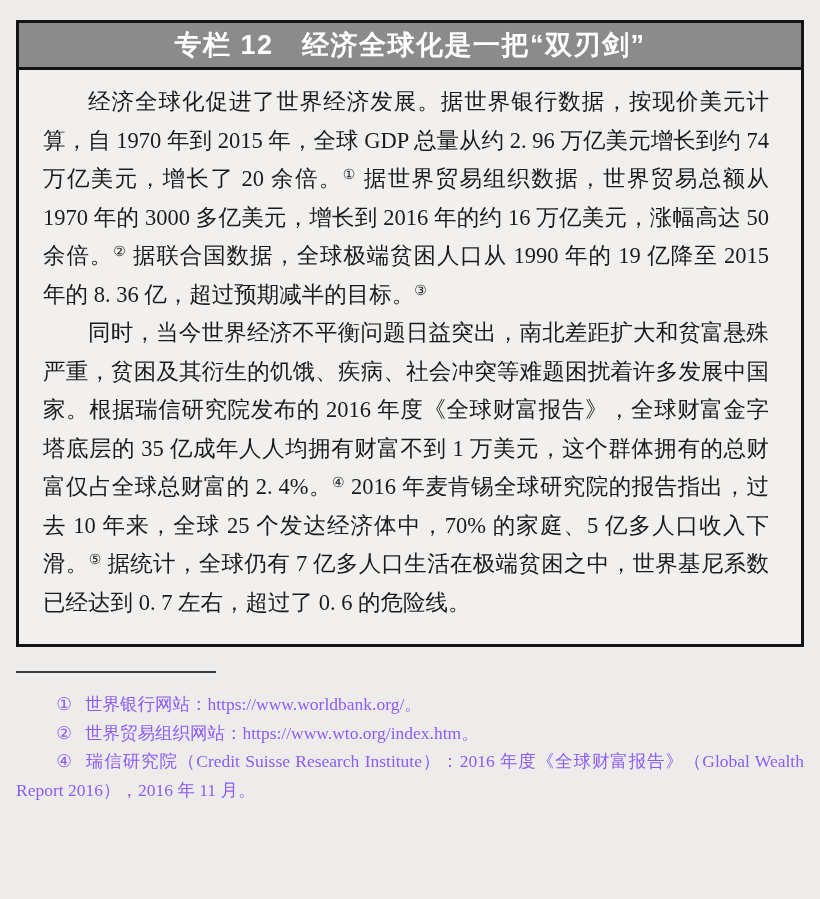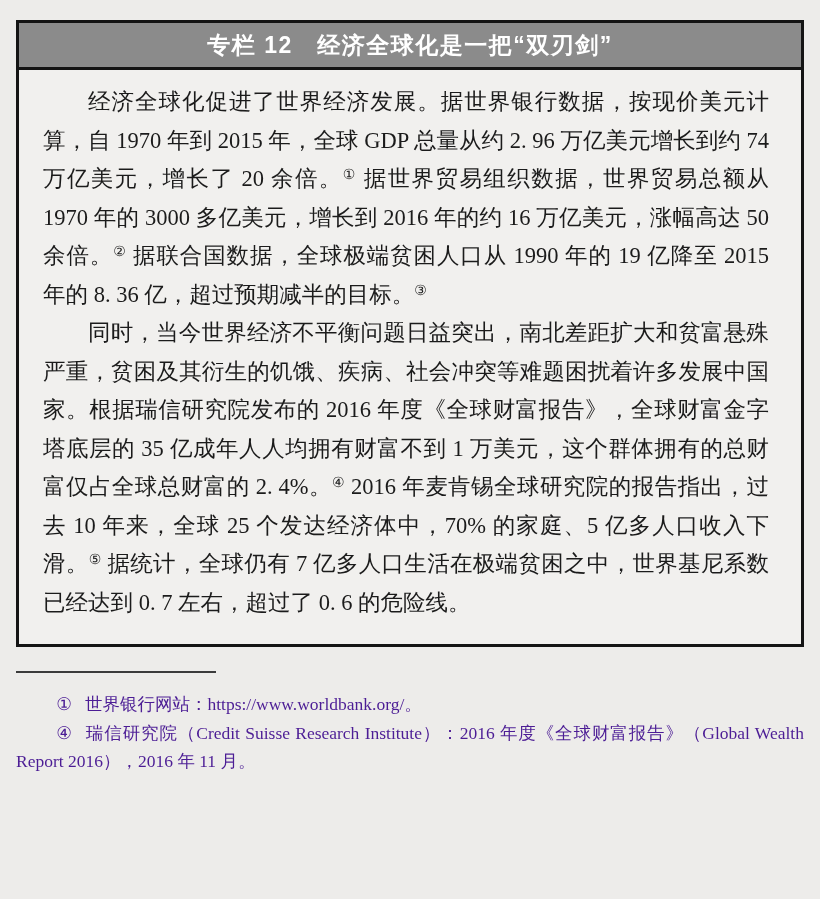--- a/index.html
+++ b/index.html
@@ -31,21 +31,21 @@
   .box-header {
     height: 44px;
     background: #8b8b8b;
     border-bottom: 3px solid #141414;
     display: flex;
     align-items: center;
     justify-content: center;
     color: #ffffff;
     font-family: "Liberation Sans", "DejaVu Sans", sans-serif;
     font-weight: bold;
-    font-size: 23px;
+    font-size: 27px;
     letter-spacing: 1.5px;
   }
   .box-body {
     padding: 13px 32px 0 24px;
     font-size: 22.5px;
     line-height: 38.5px;
     color: #1b1b1b;
     text-align: justify;
     text-justify: inter-ideograph;
   }
@@ -58,21 +58,21 @@
     line-height: 0;
     vertical-align: 7px;
   }
   .footnotes {
     position: absolute;
     left: 16px;
     top: 671px;
     width: 788px;
     font-size: 17.5px;
     line-height: 28.5px;
-    color: #4c1d95;
+    color: #8b5cf6;
     text-align: justify;
   }
   .footnote-divider {
     width: 200px;
     height: 0;
     border-top: 2px solid #3b3b3b;
     margin-bottom: 17px;
   }
   .footnotes p {
     margin: 0;
@@ -92,16 +92,17 @@
     </div>
     <div class="box-body">
         <p>经济全球化促进了世界经济发展。据世界银行数据，按现价美元计算，自 1970 年到 2015 年，全球 GDP 总量从约 2. 96 万亿美元增长到约 74 万亿美元，增长了 20 余倍。<sup>①</sup> 据世界贸易组织数据，世界贸易总额从 1970 年的 3000 多亿美元，增长到 2016 年的约 16 万亿美元，涨幅高达 50 余倍。<sup>②</sup> 据联合国数据，全球极端贫困人口从 1990 年的 19 亿降至 2015 年的 8. 36 亿，超过预期减半的目标。<sup>③</sup></p>
         <p>同时，当今世界经济不平衡问题日益突出，南北差距扩大和贫富悬殊严重，贫困及其衍生的饥饿、疾病、社会冲突等难题困扰着许多发展中国家。根据瑞信研究院发布的 2016 年度《全球财富报告》，全球财富金字塔底层的 35 亿成年人人均拥有财富不到 1 万美元，这个群体拥有的总财富仅占全球总财富的 2. 4%。<sup>④</sup> 2016 年麦肯锡全球研究院的报告指出，过去 10 年来，全球 25 个发达经济体中，70% 的家庭、5 亿多人口收入下滑。<sup>⑤</sup> 据统计，全球仍有 7 亿多人口生活在极端贫困之中，世界基尼系数已经达到 0. 7 左右，超过了 0. 6 的危险线。</p>
       </div>
   </div>
   <div class="footnotes">
     <div class="footnote-divider"></div>
     <div>
         <p><span class="fn-marker">①</span>世界银行网站：https://www.worldbank.org/。</p>
+        <p><span class="fn-marker">②</span>世界贸易组织网站：https://www.wto.org/index.htm。</p>
         <p><span class="fn-marker">④</span>瑞信研究院（Credit Suisse Research Institute）：2016 年度《全球财富报告》（Global Wealth Report 2016），2016 年 11 月。</p>
       </div>
   </div>
 </div>
 
 </body></html>

